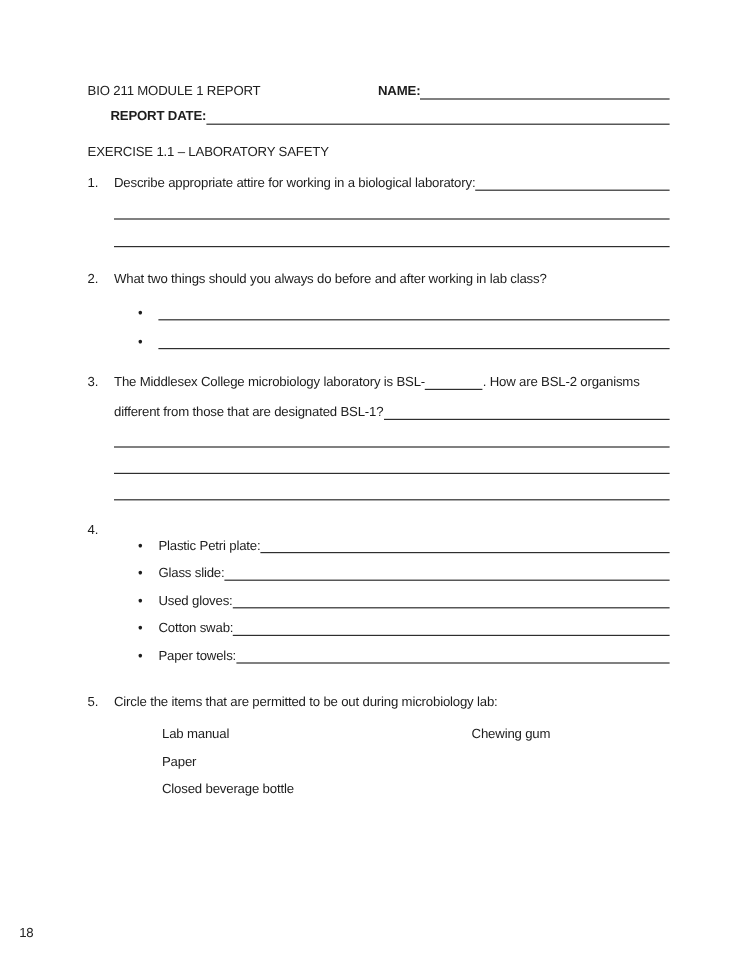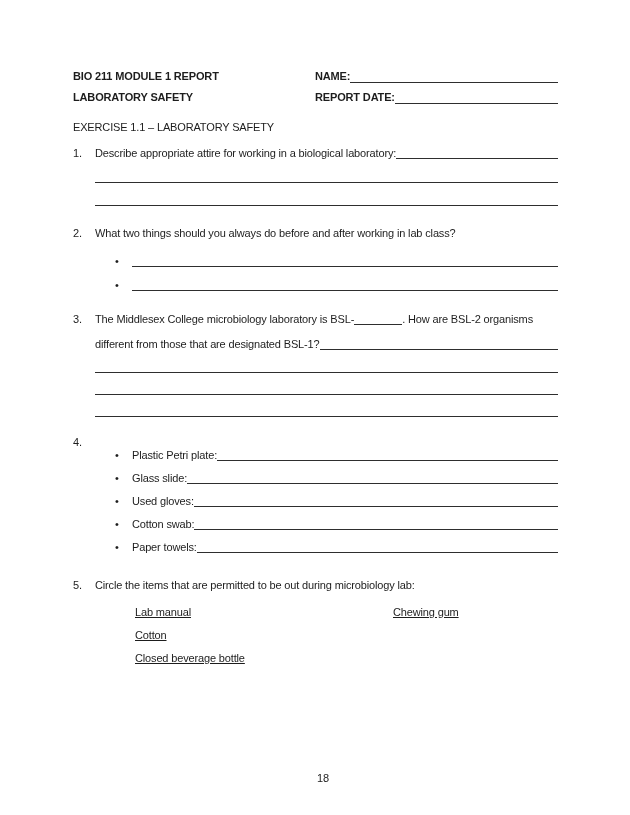--- a/index.html
+++ b/index.html
@@ -22,21 +22,21 @@
   
   .blank {
     flex: 1 1 auto;
     height: 0;
     border-bottom: 1px solid #2e2e2e;
     align-self: flex-end;
     margin-bottom: 2px;
   }
   
   .header-row { display: flex; line-height: 21px; }
-  .header-left { width: 223px; font-weight: bold; }
+  .header-left { width: 223px; font-weight: normal; }
   .header-right { flex: 1; display: flex; font-weight: bold; margin-left: 19px; }
   .header-right .blank { margin-bottom: 4px; }
   
   .section-heading {
     margin-top: 12px;
     line-height: 14px;
     text-underline-offset: 2px;
   }
   
   .question { display: flex; }
@@ -69,47 +69,45 @@
   .q4 .bullet-row { height: 23px; }
   
   .q5-grid {
     margin-left: 40px;
     margin-top: 9px;
     display: grid;
     grid-template-columns: 258px auto;
     grid-auto-flow: column;
     grid-template-rows: repeat(3, 23px);
   }
-  .q5-item { line-height: 23px; text-decoration: underline; }
+  .q5-item { line-height: 23px; }
   
   .footer {
     position: absolute;
     left: 16px;
     right: 0;
     bottom: 30px;
-    text-align: center;
     line-height: 13px;
     color: #222222;
   }
 </style>
 </head>
 <body>
 
 <div class="page">
 
   <div>
     <div class="header-row">
       <div class="header-left">BIO 211 MODULE 1 REPORT</div>
       <div class="header-right">
         <span>NAME:</span>
         <span class="blank"></span>
       </div>
     </div>
     <div class="header-row">
-      <div class="header-left">LABORATORY SAFETY</div>
       <div class="header-right">
         <span>REPORT DATE:</span>
         <span class="blank"></span>
       </div>
     </div>
   </div>
 
   <div class="section-heading">EXERCISE 1.1 – LABORATORY SAFETY</div>
 
   <div class="question q1">
@@ -191,21 +189,21 @@
   </div>
 
   <div class="question q5">
     <div class="qnum">5.</div>
     <div class="qbody">
       <div class="q-line">
         <span class="qtext">Circle the items that are permitted to be out during microbiology lab:</span>
       </div>
       <div class="q5-grid">
         <div class="q5-item">Lab manual</div>
-        <div class="q5-item">Cotton</div>
+        <div class="q5-item">Paper</div>
         <div class="q5-item">Closed beverage bottle</div>
         <div class="q5-item">Chewing gum</div>
       </div>
     </div>
   </div>
 
 </div>
 
 <div class="footer">18</div>
 

